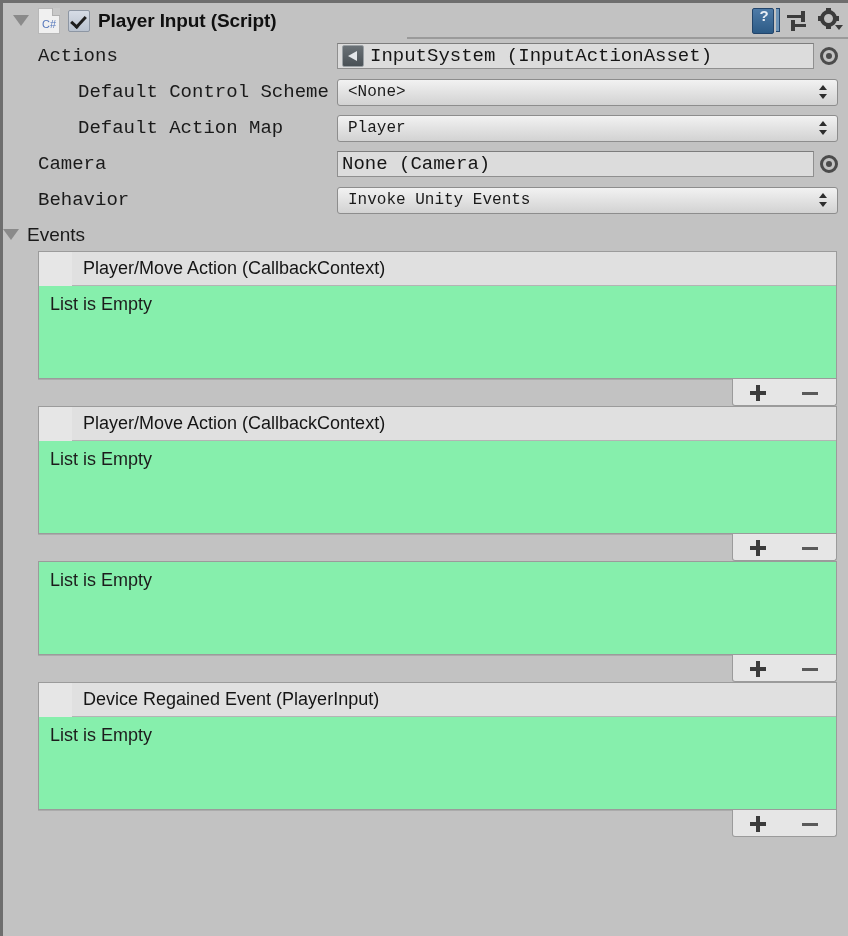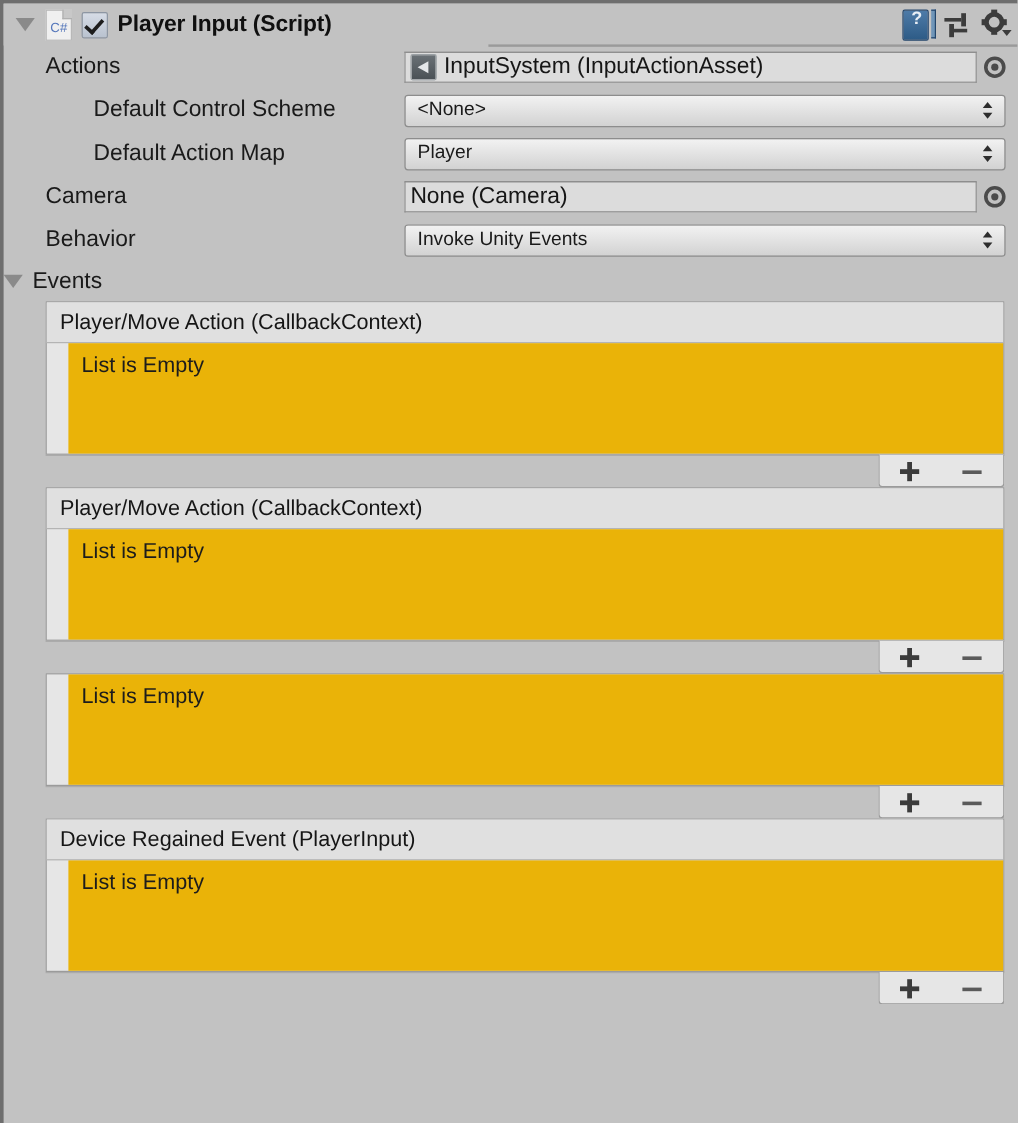--- a/index.html
+++ b/index.html
@@ -168,20 +168,21 @@
     height: 2px;
     background: #9a9a9a;
   }
 
   
   .row {
     position: relative;
     display: flex;
     align-items: center;
     height: 36px;
+    font-family: Liberation Mono, monospace;
   }
   .row-label {
     font-size: 19px;
     color: #1a1a1a;
     white-space: nowrap;
   }
   .row-label.indent1 { padding-left: 63px; margin-left: 12px; }
   .row-label.lvl0 { padding-left: 35px; }
 
   .field-area {
@@ -307,32 +308,32 @@
     background: #e6e6e6;
     box-shadow: 0 1px 0 #ababab;
   }
   .evt-head {
     height: 33px;
     background: #e0e0e0;
     border-bottom: 1px solid #b4b4b4;
     display: flex;
     align-items: center;
     padding-left: 11px;
+    margin-left: 33px;
   }
   .evt-head-text {
     font-size: 18px;
     color: #151515;
     white-space: nowrap;
   }
   .evt-body {
     height: 92px;
-    background: #eab308;
+    background: #86efac;
     padding: 8px 0 0 11px;
     box-sizing: border-box;
-    margin-left: 18px;
   }
   .evt-empty {
     font-size: 18px;
     color: #1c1c1c;
   }
   .evt-footer {
     position: absolute;
     right: 0;
     bottom: 0;
     width: 105px;

